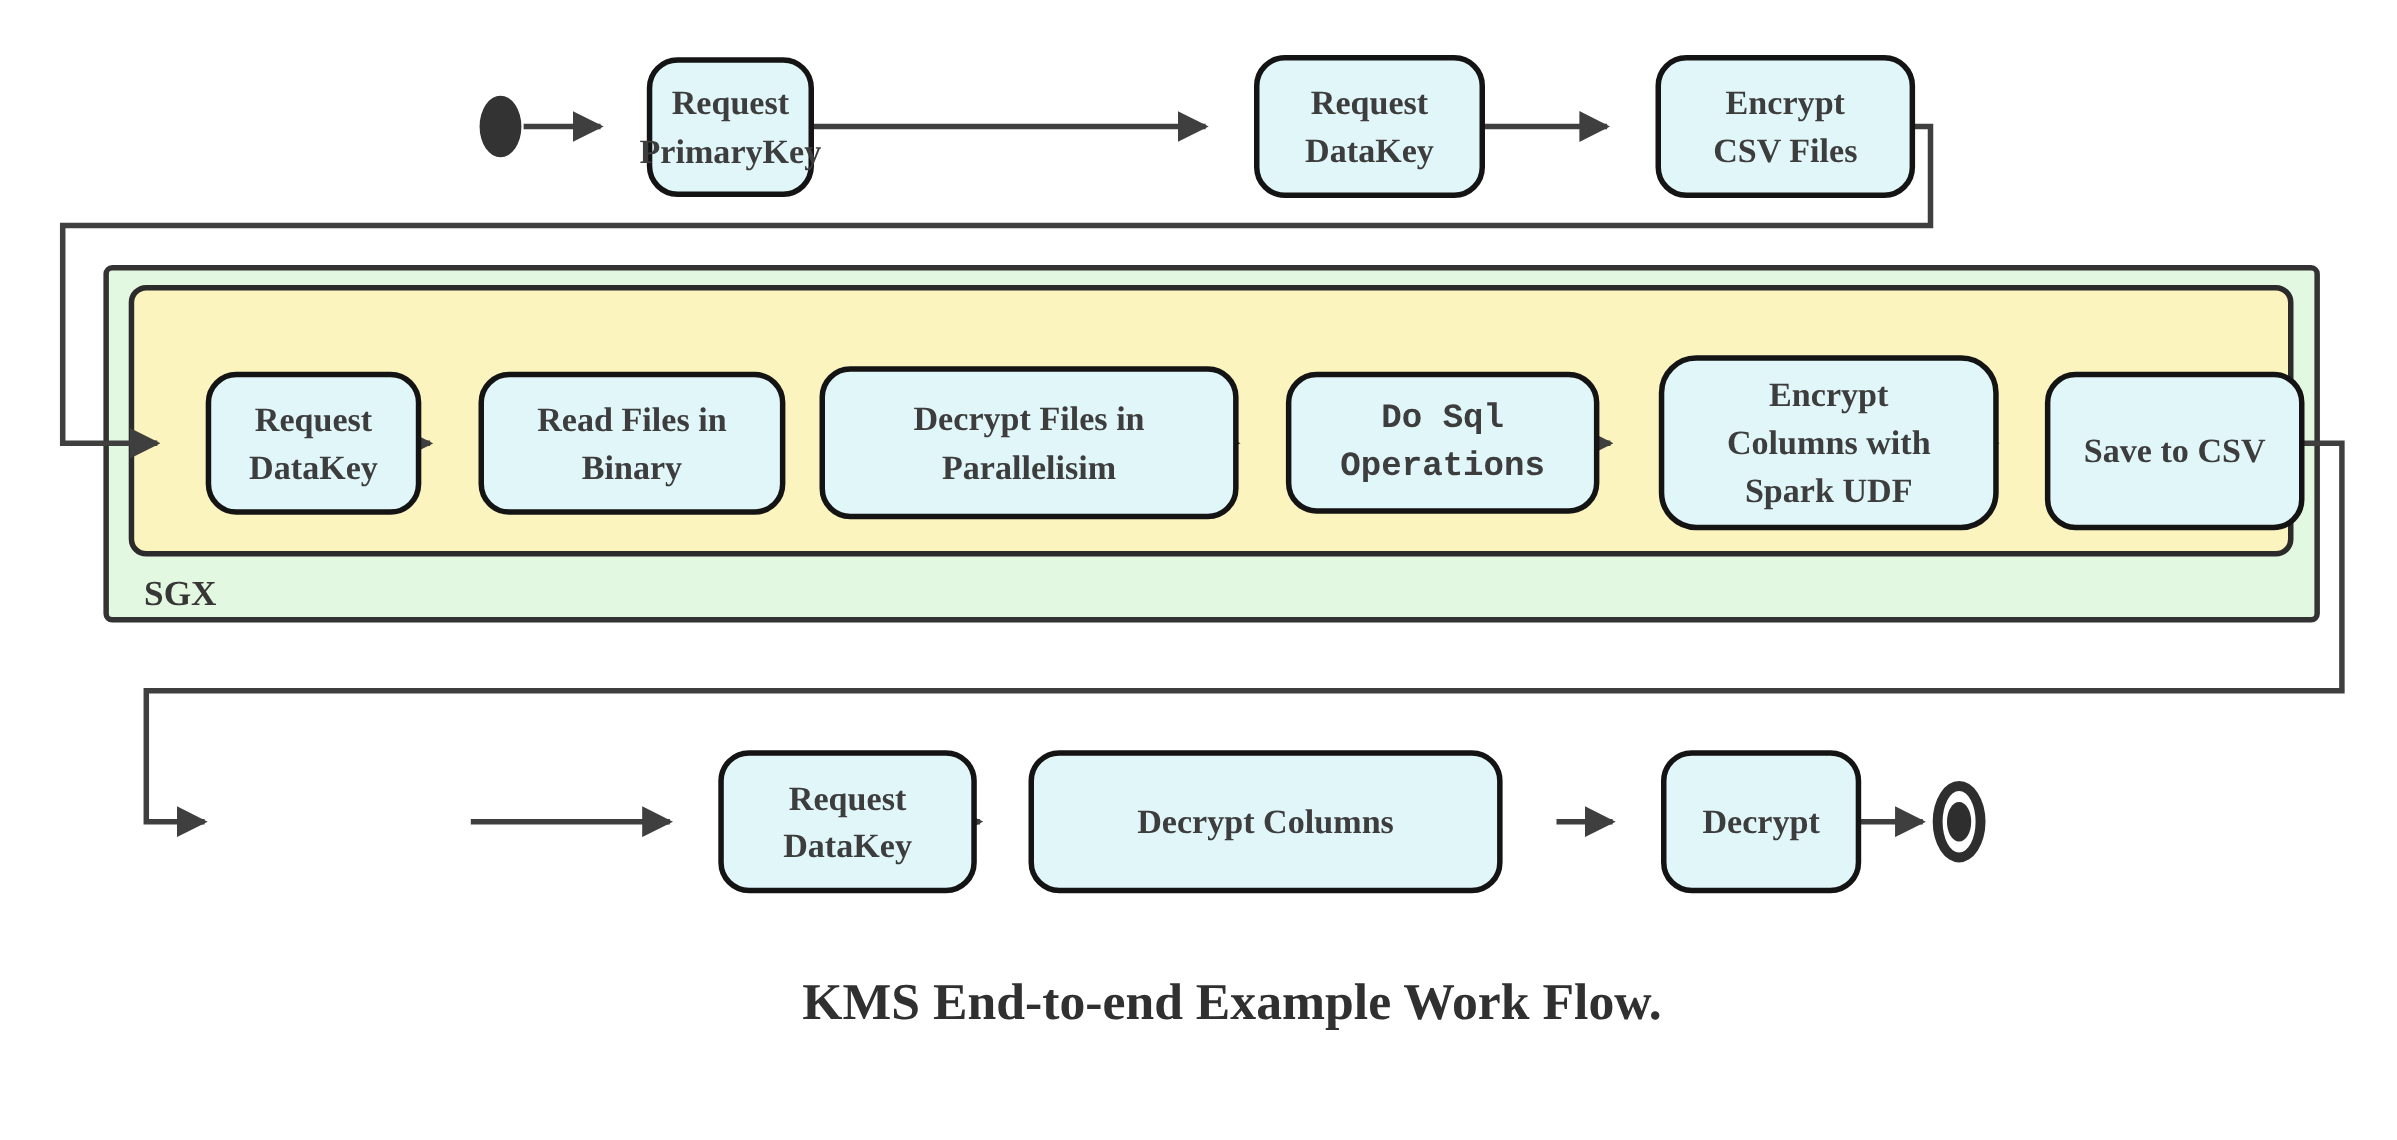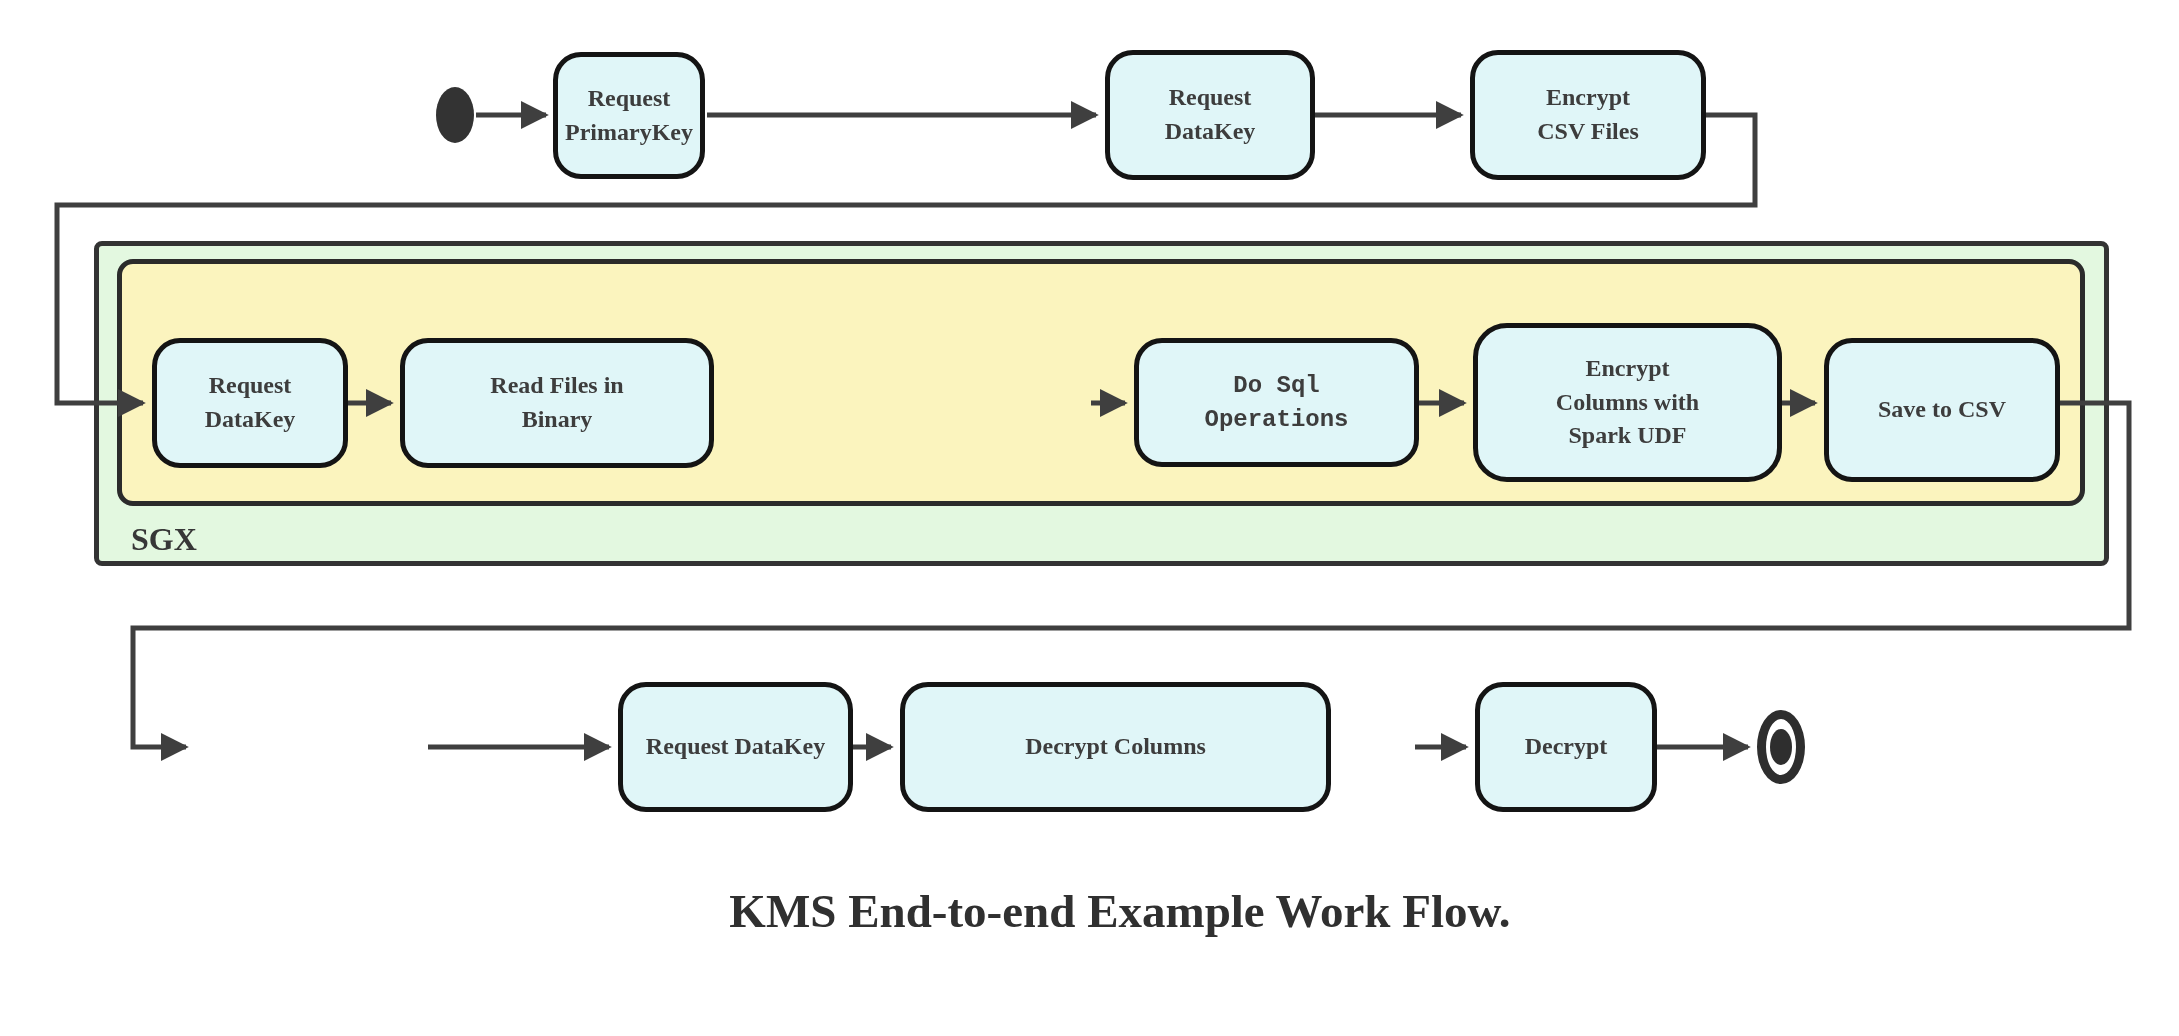--- a/index.html
+++ b/index.html
@@ -31,25 +31,26 @@
     font-weight:bold;
     white-space:nowrap;
   }
   .container-label .it{font-weight:normal;font-style:italic;}
   .node{
     position:absolute;box-sizing:border-box;
     background:var(--activity-fill);
     border:5px solid #141414;
     border-radius:28px;
     color:#3d3d3d;
-    font-size:24px;font-weight:bold;
+    font-size:31px;font-weight:bold;
     line-height:1.4;
     display:flex;align-items:center;justify-content:center;
     text-align:center;
     white-space:pre-line;
+    margin-left:35px;
   }
   .terminal-start{
     position:absolute;
     background:#333333;
     border-radius:50%;
   }
   .terminal-end{
     position:absolute;box-sizing:border-box;
     background:#ffffff;
     border:9px solid #2e2e2e;
@@ -109,22 +110,24 @@
 
   <div class="node" style="left:553px;top:52px;width:152px;height:127px;">Request
 PrimaryKey</div>
   <div class="node" style="left:1105px;top:50px;width:210px;height:130px;">Request
 DataKey</div>
   <div class="node" style="left:1470px;top:50px;width:236px;height:130px;">Encrypt
 CSV Files</div>
 
   <div class="node" style="left:152px;top:338px;width:196px;height:130px;">Request
 DataKey</div>
-  <div class="node" style="left:400px;top:338px;width:314px;height:130px;">Read Files in
+  <div class="node" style="left:400px;top:338px;width:279px;height:130px;">Read Files in
 Binary</div>
+  <div class="node" style="left:710px;top:333px;width:381px;height:139px;">Decrypt Files in
+Parallelisim</div>
   <div class="node" style="left:1134px;top:338px;width:285px;height:129px;font-family:Liberation Mono, monospace;">Do Sql
 Operations</div>
   <div class="node" style="left:1473px;top:323px;width:309px;height:159px;border-radius:34px;">Encrypt
 Columns with
 Spark UDF</div>
   <div class="node" style="left:1824px;top:338px;width:236px;height:144px;">Save to CSV</div>
 
   <div class="node" style="left:618px;top:682px;width:235px;height:130px;">Request DataKey</div>
   <div class="node" style="left:900px;top:682px;width:431px;height:130px;">Decrypt Columns</div>
   <div class="node" style="left:1475px;top:682px;width:182px;height:130px;">Decrypt</div>

